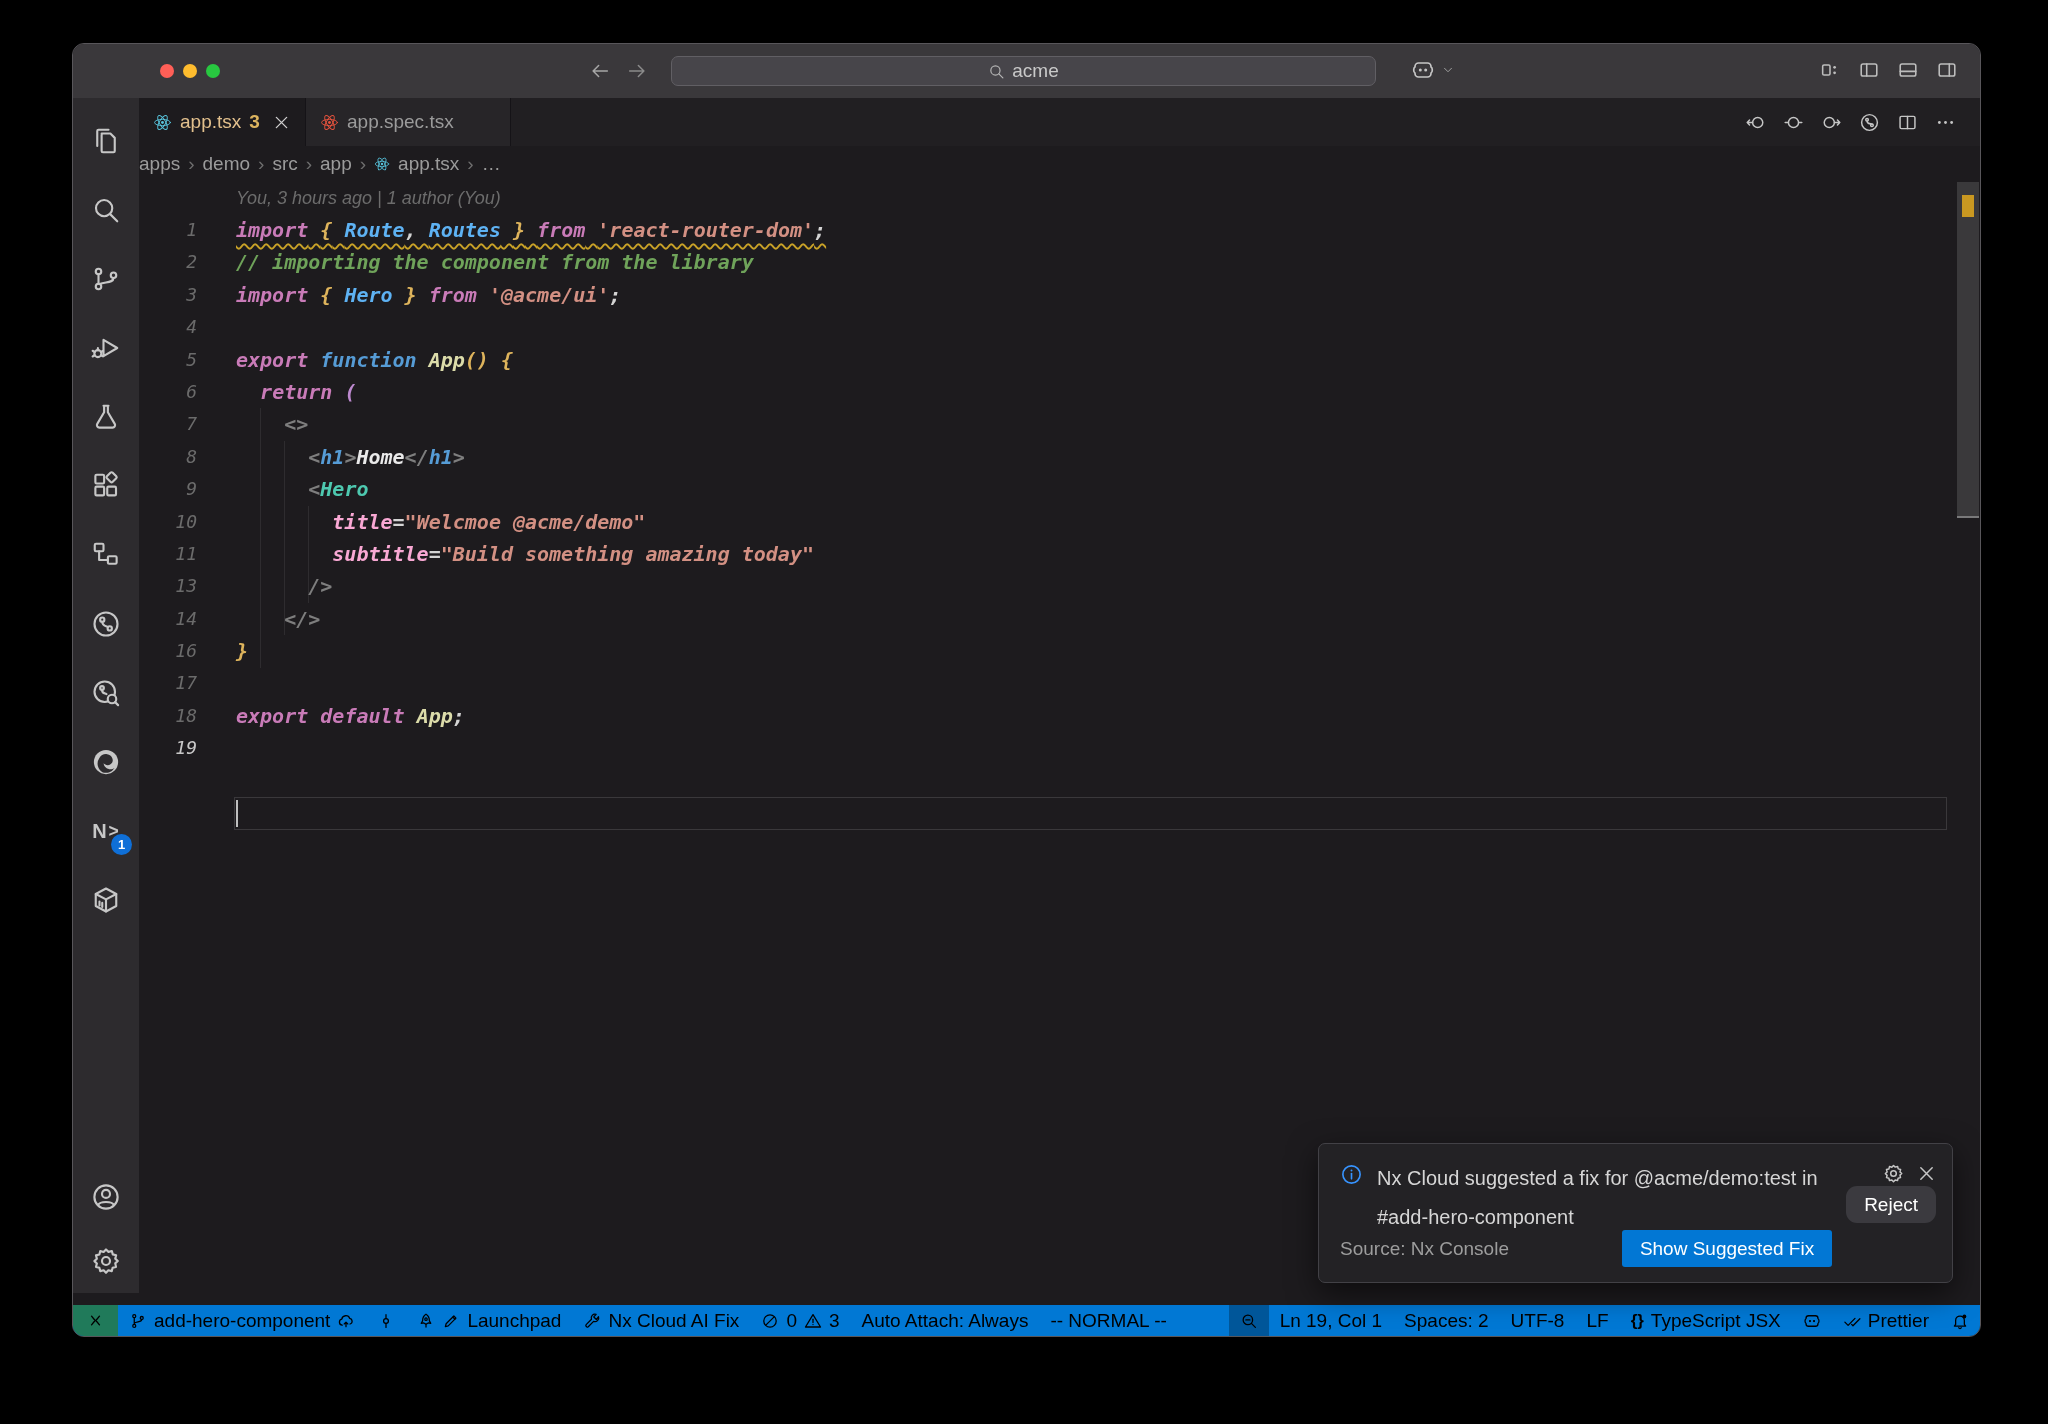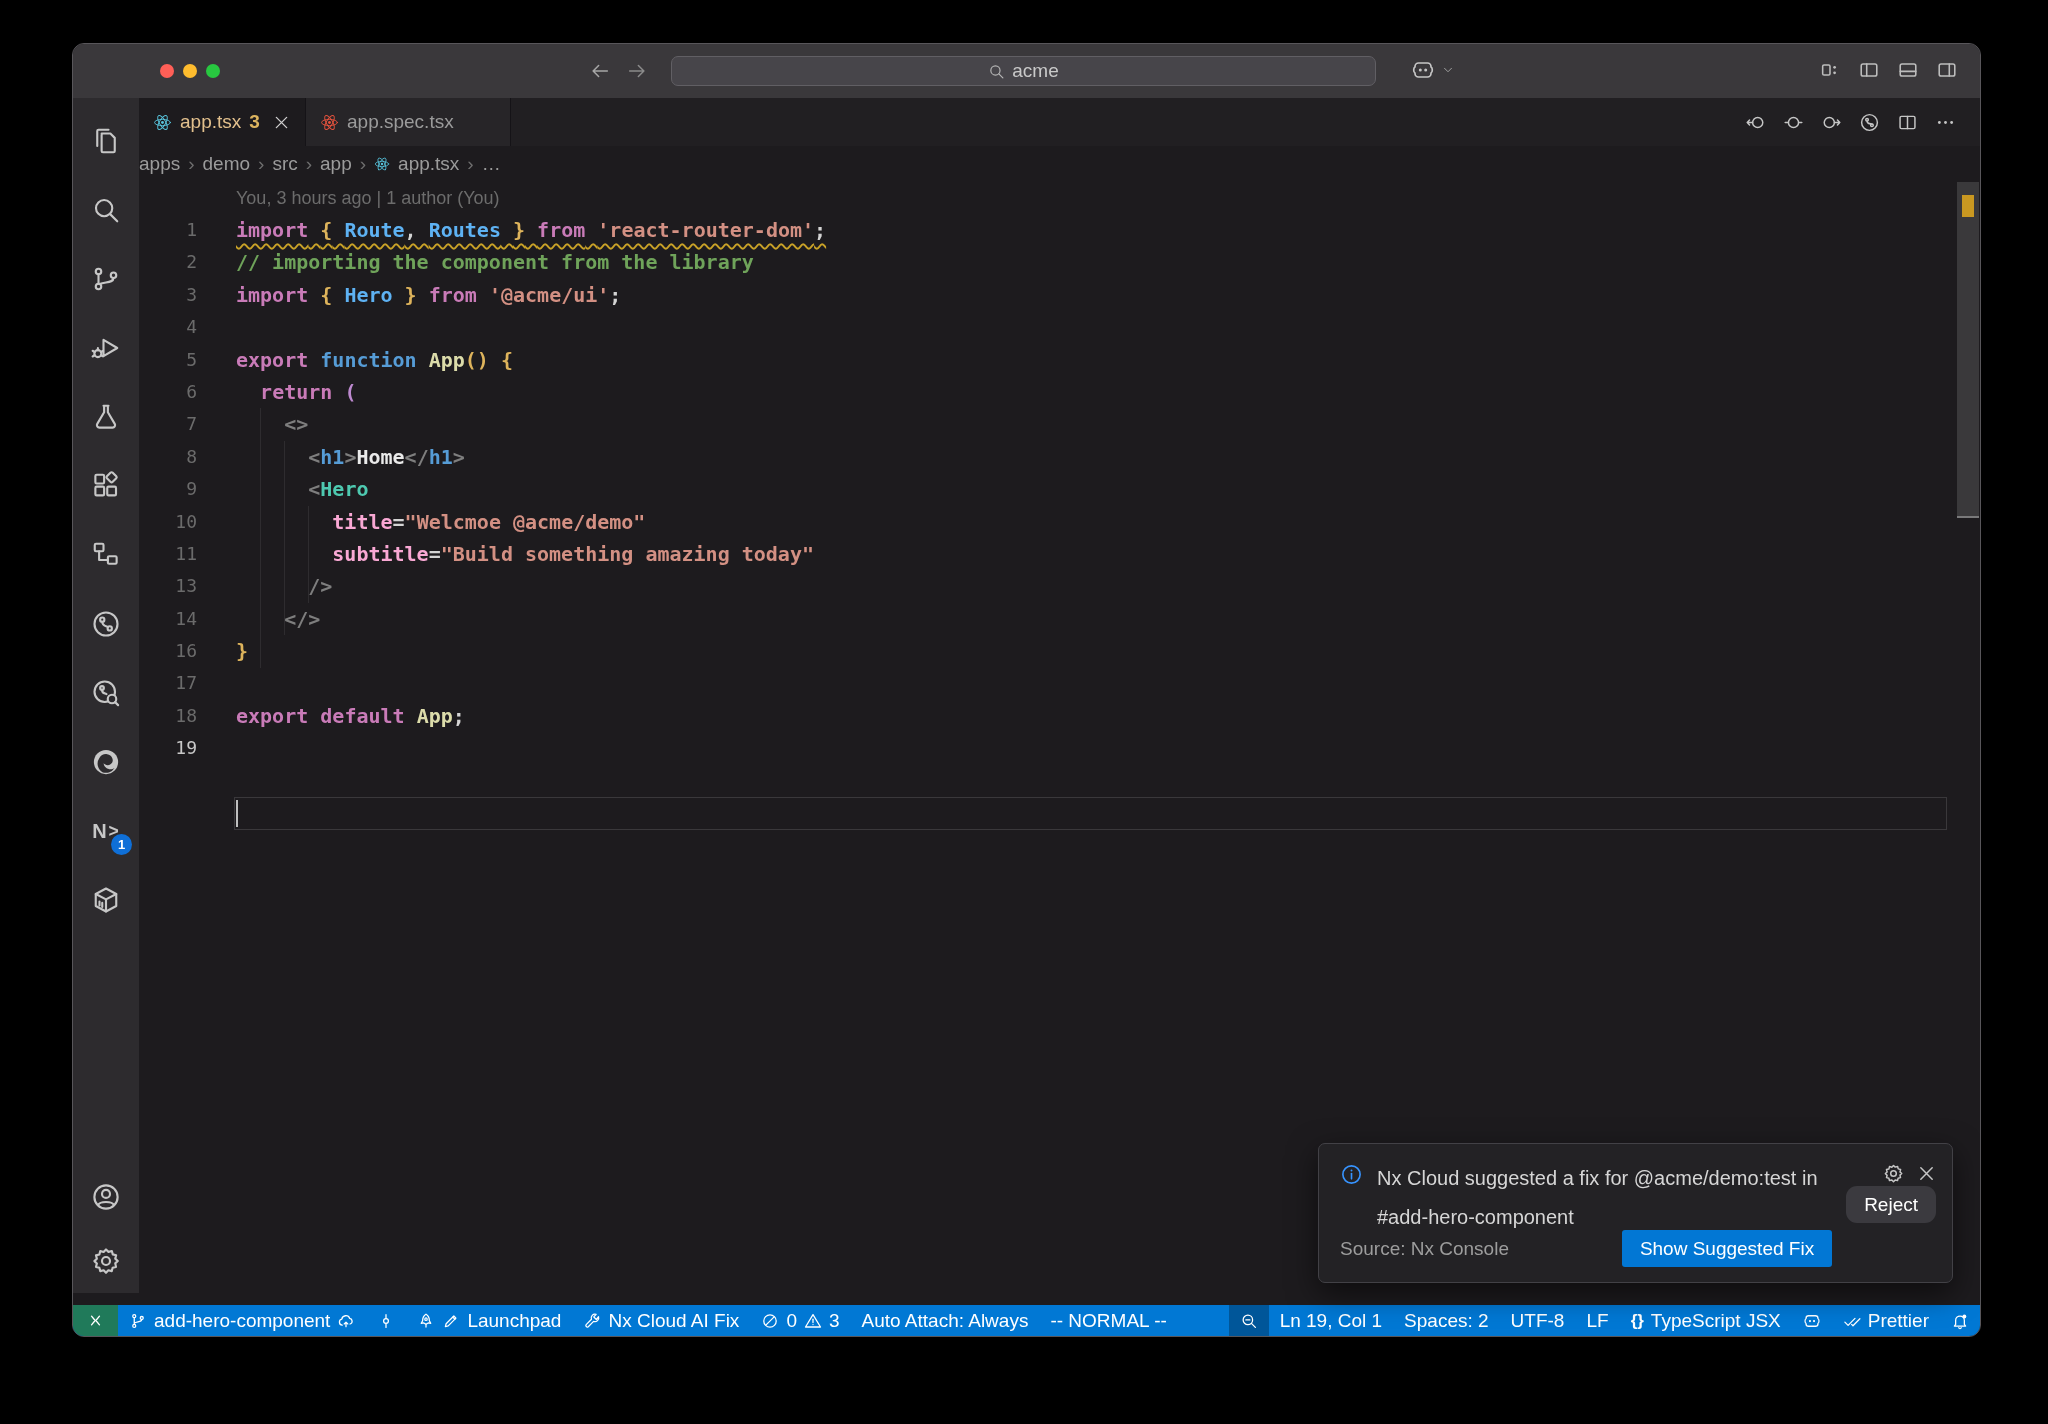--- a/index.html
+++ b/index.html
@@ -55,21 +55,21 @@
   #editor-actions { position:absolute; right:24px; top:0; height:48px; display:flex; align-items:center; gap:17px; color:#c5c5c5; }
   #editor-actions .icon { width:21px; height:21px; }
 
   
   #breadcrumb { height:36px; flex:0 0 36px; display:flex; align-items:center; 
     color:#9b9b9b; font-size:19px; gap:8px; }
   #breadcrumb .sep { color:#6e6e6e; }
   #breadcrumb .icon { width:16px; height:16px; color:#58c4dc; }
 
   
-  #editor { flex:1; position:relative; overflow:hidden; font-family:"DejaVu Sans Mono", monospace; }
+  #editor { flex:1; position:relative; overflow:hidden; font-family:"DejaVu Sans Mono", monospace;font-style:italic; }
   #blame { position:absolute; left:97px; top:6px; font-family:"Liberation Sans",sans-serif;
     font-size:18px; color:#6c6c6c; z-index:2; }
   #code-lines { position:absolute; left:0; top:32px; right:0; z-index:2; }
   .code-line { display:flex; height:32.4px; line-height:32.4px; font-size:20px; font-weight:bold; white-space:pre; }
   .code-line .num { flex:0 0 97px; text-align:right; padding-right:39px; color:#6b6b6b;
     font-size:18px; font-weight:normal; }
   .code-line.cur .num { color:#c8c8c8; }
   .t-kw{color:#c97bb8} .t-kwb{color:#569cd6} .t-fn{color:#dcdcaa} .t-id{color:#5eb2f3}
   .t-comp{color:#4ec9b0} .t-attr{color:#f9a8d4} .t-str{color:#d39083} .t-punc{color:#d4d4d4}
   .t-brace{color:#deb45c} .t-paren{color:#bd89cf} .t-angle{color:#7e7e7e} .t-tag{color:#569cd6}
@@ -78,21 +78,21 @@
   .indent-guide { position:absolute; width:1px; background:rgba(255,255,255,.08); z-index:1; }
   #cursor-line { position:absolute; left:95px; right:33px; top:615px; height:33px;
     border:1px solid rgba(255,255,255,.13); z-index:1; }
   #caret { position:absolute; left:97px; top:618px; width:2px; height:27px; background:#bfbfbf; z-index:3; }
   #scroll-thumb { position:absolute; right:1px; width:22px; top:0; height:336px;
     background:rgba(121,121,121,.32); border-bottom:2px solid rgba(200,200,200,.45); z-index:4; }
   #ruler-warning { position:absolute; right:6px; width:12px; top:13px; height:22px; background:#c99821; z-index:5; }
 
   
   #statusbar { height:31px; flex:0 0 31px; background:#0178d4; display:flex; align-items:stretch;
-    color:#ffffff; font-size:19px;margin-top:12px; }
+    color:#000000; font-size:19px;margin-top:12px; }
   #remote { width:45px; flex:0 0 45px; background:#207a5a; display:flex; align-items:center; justify-content:center; }
   #remote .icon { width:19px; height:19px; }
   .sb-item { display:flex; align-items:center; gap:7px; padding:0 11px; white-space:nowrap; }
   .sb-item .icon { width:18px; height:18px; }
   .sb-hl { background:rgba(0,0,0,.28); }
   #status-left { display:flex; } #status-right { display:flex; margin-left:auto; }
   .sb-braces { font-size:17px; font-weight:bold; }
 
   
   #toast { position:absolute; left:1318px; top:1143px; width:635px; height:140px;

